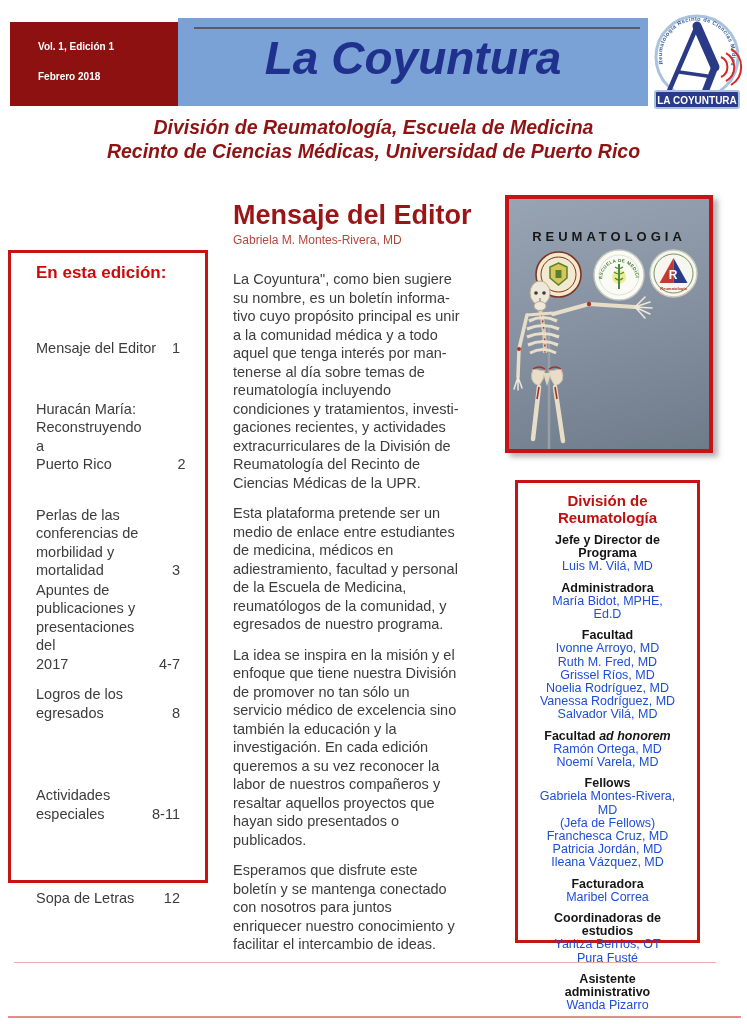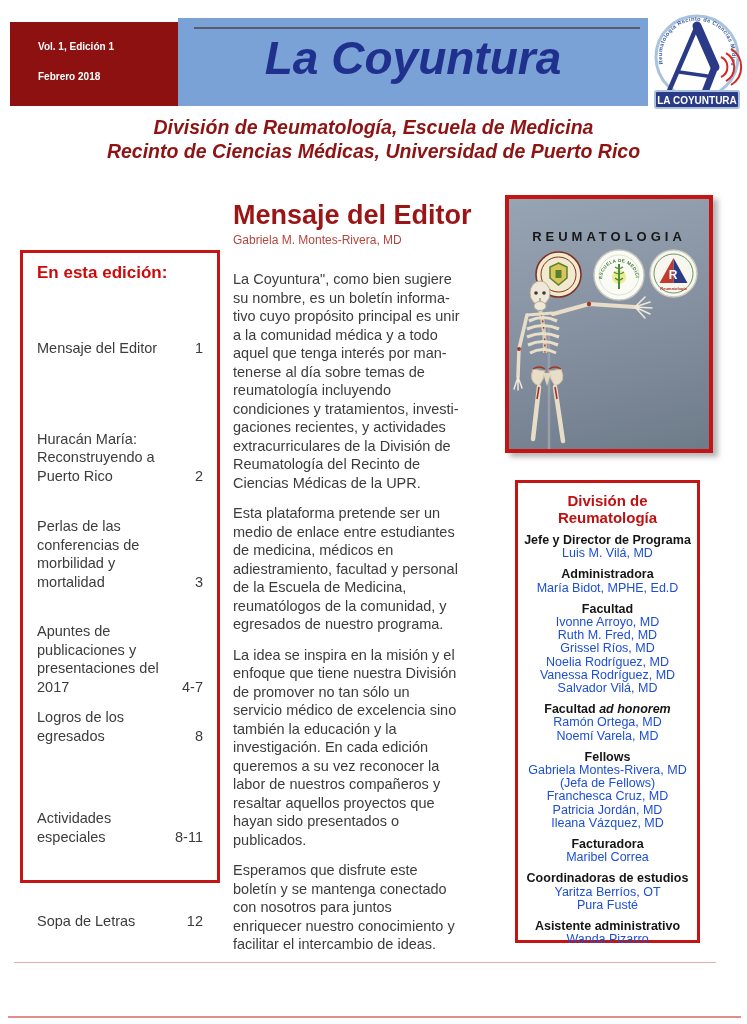--- a/index.html
+++ b/index.html
@@ -17,31 +17,31 @@
   .banner h1{margin:0;padding-top:13px;text-align:center;font-style:italic;font-weight:bold;
              font-size:46px;color:var(--navy);letter-spacing:0;}
 
   .logo{position:absolute;left:650px;top:12px;width:94px;height:102px;}
 
   .subtitle{position:absolute;top:115px;left:0;width:747px;text-align:center;
             color:var(--subtitle_red);font-weight:bold;font-style:italic;
             font-size:19.5px;line-height:24px;}
 
   
-  .toc{position:absolute;left:20px;top:250px;width:200px;height:633px;box-sizing:border-box;
-       border:3px solid var(--border_red);padding:10px 14px;}
+  .toc{position:absolute;left:8px;top:250px;width:200px;height:633px;box-sizing:border-box;
+       border:3px solid var(--border_red);padding:10px 25px;}
   .toc-title{font-size:17px;font-weight:bold;color:var(--toc_title_red);}
   .toc-item{display:flex;justify-content:space-between;align-items:flex-end;
             font-size:14.5px;line-height:18.5px;color:#3C3C3C;}
   .toc-item-label{white-space:pre-line;}
   .toc-item-page{white-space:nowrap;padding-left:4px;}
   .toc-item:nth-of-type(1){margin-top:56px;}
-  .toc-item:nth-of-type(2){margin-top:72px;gap:32px;}
+  .toc-item:nth-of-type(2){margin-top:42px;gap:32px;}
   .toc-item:nth-of-type(3){margin-top:32px;}
-  .toc-item:nth-of-type(4){margin-top:31px;}
+  .toc-item:nth-of-type(4){margin-top:1px;}
   .toc-item:nth-of-type(5){margin-top:12px;}
   .toc-item:nth-of-type(6){margin-top:64px;}
   .toc-item:nth-of-type(7){margin-top:66px;}
 
   
   .article{position:absolute;left:233px;top:200px;width:252px;}
   .article-title{margin:0;font-size:27px;line-height:30px;font-weight:bold;color:var(--heading_red);}
   .article-byline{margin-top:3px;font-size:12px;color:var(--byline_red);}
   .para{margin-top:12px;font-size:14.5px;line-height:18.5px;color:#3C3C3C;white-space:pre-line;}
   .para:first-of-type{margin-top:23px;}
@@ -54,21 +54,21 @@
   .wall-sign{position:absolute;top:30px;left:0;width:100%;text-align:center;
              font-size:13px;font-weight:bold;letter-spacing:4px;color:#171717;}
   .seal{position:absolute;}
   .seal-recinto{left:26px;top:52px;}
   .seal-escuela{left:84px;top:50px;}
   .seal-reuma{left:140px;top:50px;}
   .skeleton{position:absolute;left:0;top:58px;}
 
   
   .staff{position:absolute;left:515px;top:480px;width:185px;height:463px;box-sizing:border-box;
-         border:3px solid var(--border_red);padding:9px 5px;text-align:center;}
+         border:3px solid var(--border_red);padding:9px 21px;text-align:center;}
   .staff-title{font-size:15px;font-weight:bold;color:var(--staff_title_red);}
   .staff-section{margin-top:8px;font-size:12.5px;line-height:13.2px;color:#2E2E2E;}
   .staff-role{font-weight:bold;color:#151515;}
   .staff-names{white-space:pre-line;color:#1d4ed8;}
 
   
   .divider-top{position:absolute;top:962px;left:14px;width:702px;height:1px;background:#EBADA7;}
   .divider-bottom{position:absolute;top:1016px;left:8px;width:733px;height:2px;background:#E08E88;}
 </style>
 </head>

